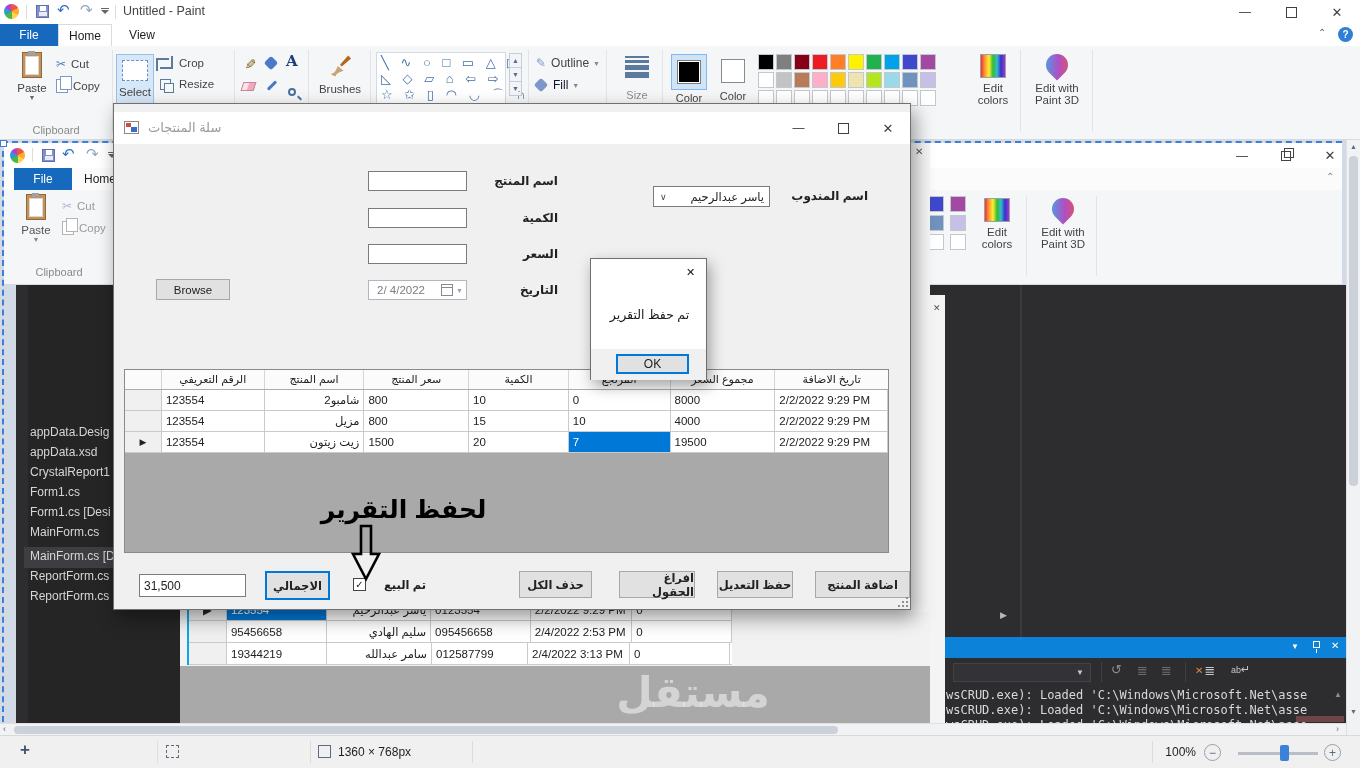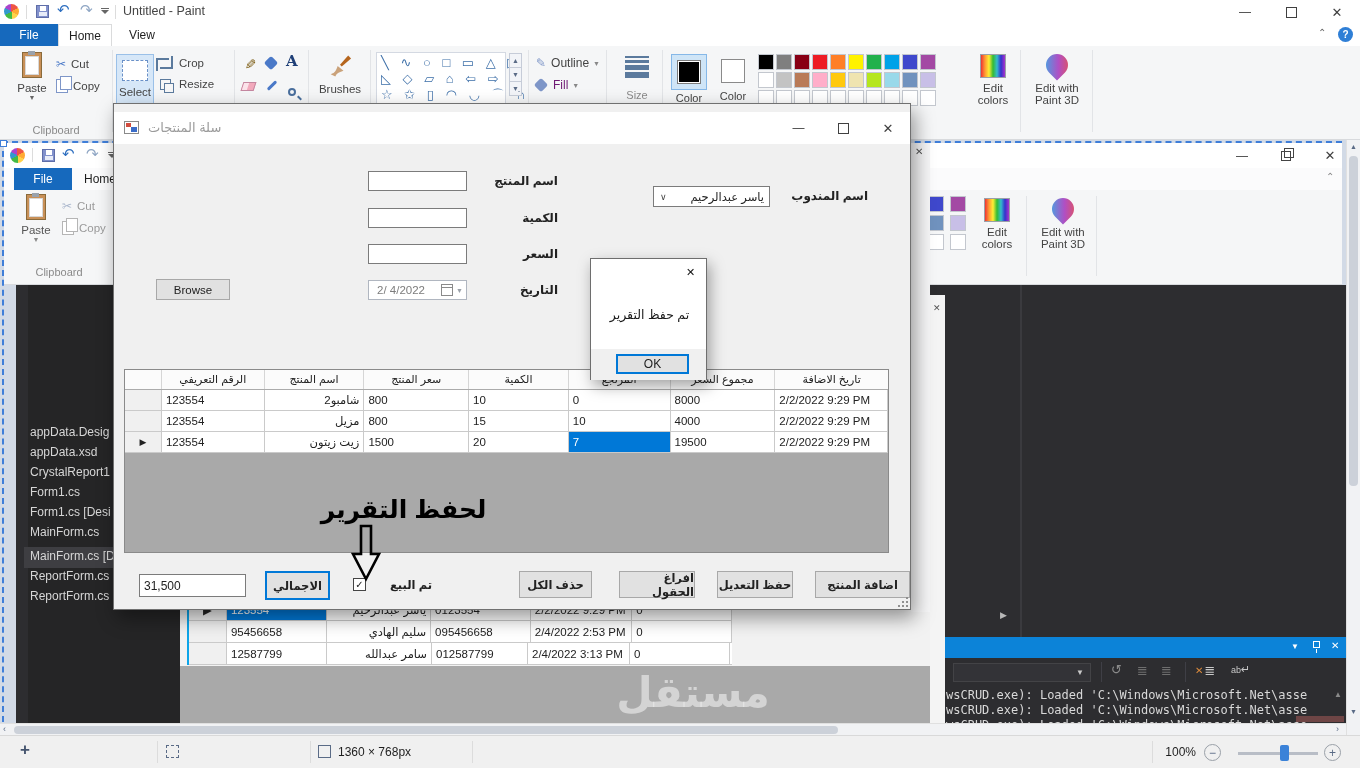--- a/index.html
+++ b/index.html
@@ -157,21 +157,21 @@
     </div>
     <div class="ab sp" style="left:528px;top:4px;height:82px"></div>
 
     <div class="ab fx" style="left:536px;top:10px">
         <span style="color:#7e96c8;font-size:12px">✎</span>
         <span style="margin-left:5px;color:#444">Outline</span>
         <span style="margin-left:4px;font-size:7px;color:#888">▼</span>
       </div>
     <div class="ab fx" style="left:536px;top:32px">
         <span class="fillic" style="background:#7e96c8"></span>
-        <span style="margin-left:7px;color:#701a75">Fill</span>
+        <span style="margin-left:7px;color:#0f172a">Fill</span>
         <span style="margin-left:4px;font-size:7px;color:#888">▼</span>
       </div>
     <div class="ab sp" style="left:606px;top:4px;height:82px"></div>
 
     <div class="ab" style="left:614px;top:8px;width:46px;text-align:center">
       <div class="szbars" style="display:inline-block"><div style="height:2px"></div><div style="height:3px"></div><div style="height:5px"></div><div style="height:6px"></div></div>
       <div class="lb" style="margin-top:6px">Size</div>
     </div>
     <div class="ab sp" style="left:662px;top:4px;height:82px"></div>
 
@@ -339,21 +339,21 @@
         <div class="row" style="height:22px">
           <div class="dc" style="width:38px;background:#f0f0f0"></div>
           <div class="dc" style="width:100px">95456658</div>
           <div class="dc" style="width:105px" dir="rtl">سليم الهادي</div>
           <div class="dc" style="width:100px">095456658</div>
           <div class="dc" style="width:102px">2/4/2022 2:53 PM</div>
           <div class="dc" style="width:100px">0</div>
         </div>
         <div class="row" style="height:22px">
           <div class="dc" style="width:38px;background:#f0f0f0"></div>
-          <div class="dc" style="width:100px">12587799</div>
+          <div class="dc" style="width:100px">19344219</div>
           <div class="dc" style="width:105px" dir="rtl">سامر عبدالله</div>
           <div class="dc" style="width:96px">012587799</div>
           <div class="dc" style="width:102px">2/4/2022 3:13 PM</div>
           <div class="dc" style="width:100px">0</div>
         </div>
       </div>
       <div class="ab" style="left:0;top:371px;width:750px;height:57px;background:#a9a9a9"></div>
     </div>
 
     <div class="ab" style="left:911px;top:3px;width:19px;height:469px;background:#f6f6f7">
@@ -482,21 +482,21 @@
     <div class="ab ct nw" style="left:182px;top:388px;width:215px;height:34px;font-size:25px;font-weight:700;color:#000;z-index:5" dir="rtl">لحفظ التقرير</div>
     <svg class="ab" style="left:237px;top:420px;z-index:5" width="30" height="58" viewBox="0 0 30 58">
       <path d="M10 2 H20 V30 H28 L15 55 L2 30 H10 Z" fill="none" stroke="#000" stroke-width="2.6"></path>
     </svg>
 
     <div class="ab tb fx" style="left:25px;top:470px;width:107px;height:23px">
       <span style="margin-left:4px">31,500</span>
     </div>
     <div class="ab ct" style="left:151px;top:467px;width:65px;height:29px;background:#e1e1e1;border:2px solid #0078d7;font-size:11.5px;font-weight:700" dir="rtl">الاجمالي</div>
     <div class="ab ct" style="left:239px;top:474px;width:13px;height:13px;background:#fff;border:1.5px solid #444;font-size:10px;font-weight:700">✓</div>
-    <div class="ab nw" style="left:276px;top:474px;font-size:11.5px;font-weight:700" dir="rtl">تم البيع</div>
+    <div class="ab nw" style="left:270px;top:474px;font-size:11.5px;font-weight:700" dir="rtl">تم البيع</div>
     <div class="ab wb" style="left:405px;top:467px;width:73px;height:27px;font-weight:700" dir="rtl">حذف الكل</div>
     <div class="ab wb" style="left:505px;top:467px;width:76px;height:27px;font-weight:700" dir="rtl">افراغ الحقول</div>
     <div class="ab wb" style="left:603px;top:467px;width:76px;height:27px;font-weight:700" dir="rtl">حفظ التعديل</div>
     <div class="ab wb" style="left:701px;top:467px;width:95px;height:27px;font-weight:700" dir="rtl">اضافة المنتج</div>
     <div class="ab grip" style="left:783px;top:492px"></div>
   </div>
 
   <div class="ab" style="left:590px;top:258px;width:117px;height:122px;background:#fff;border:1px solid #6e6e6e;box-shadow:3px 6px 14px rgba(0,0,0,.35);z-index:40">
     <div class="ab" style="left:95px;top:7px;font-size:11px;color:#111">✕</div>
     <div class="ab ct nw" style="left:0;top:48px;width:117px;font-size:12.5px;color:#1a1a1a" dir="rtl">تم حفظ التقرير</div>

